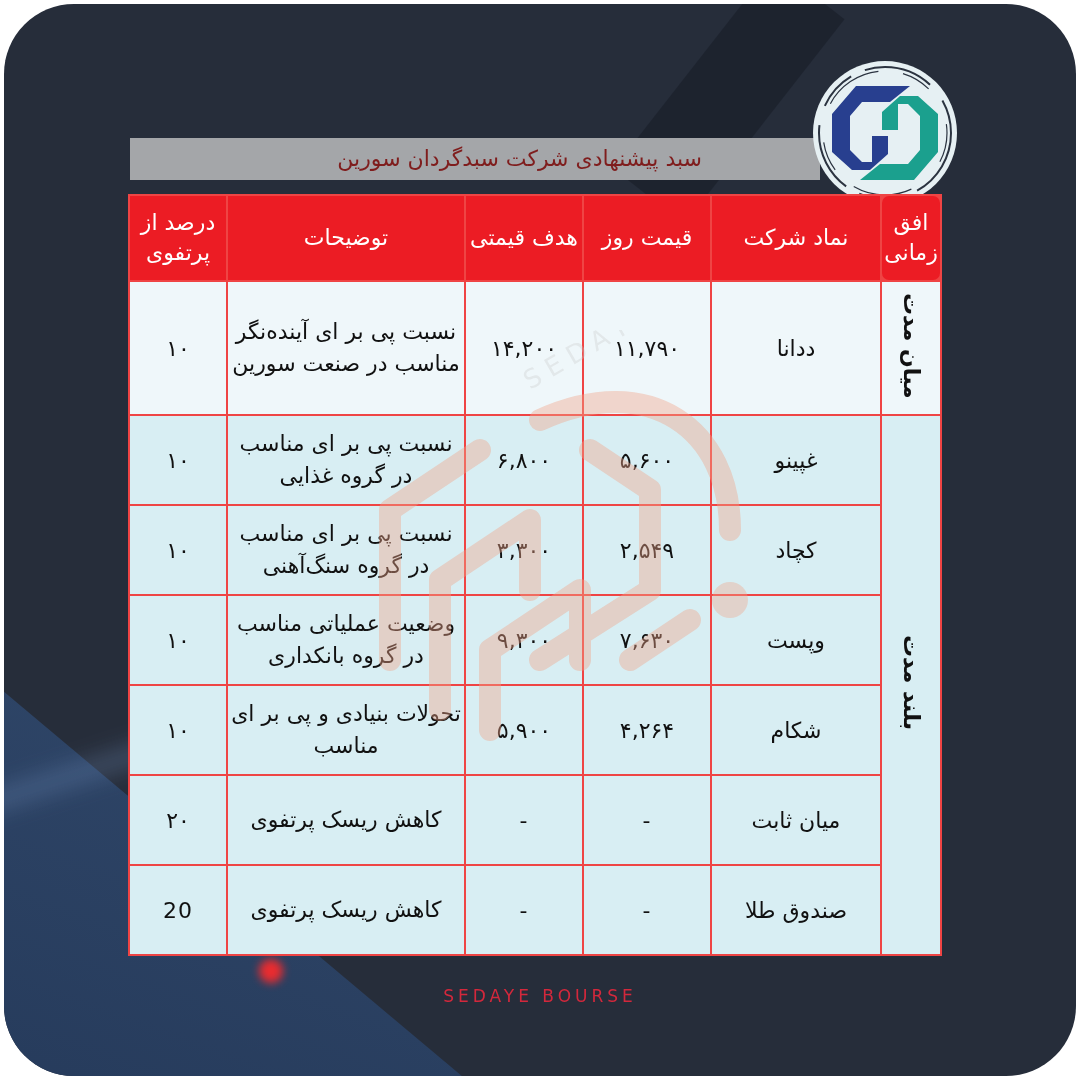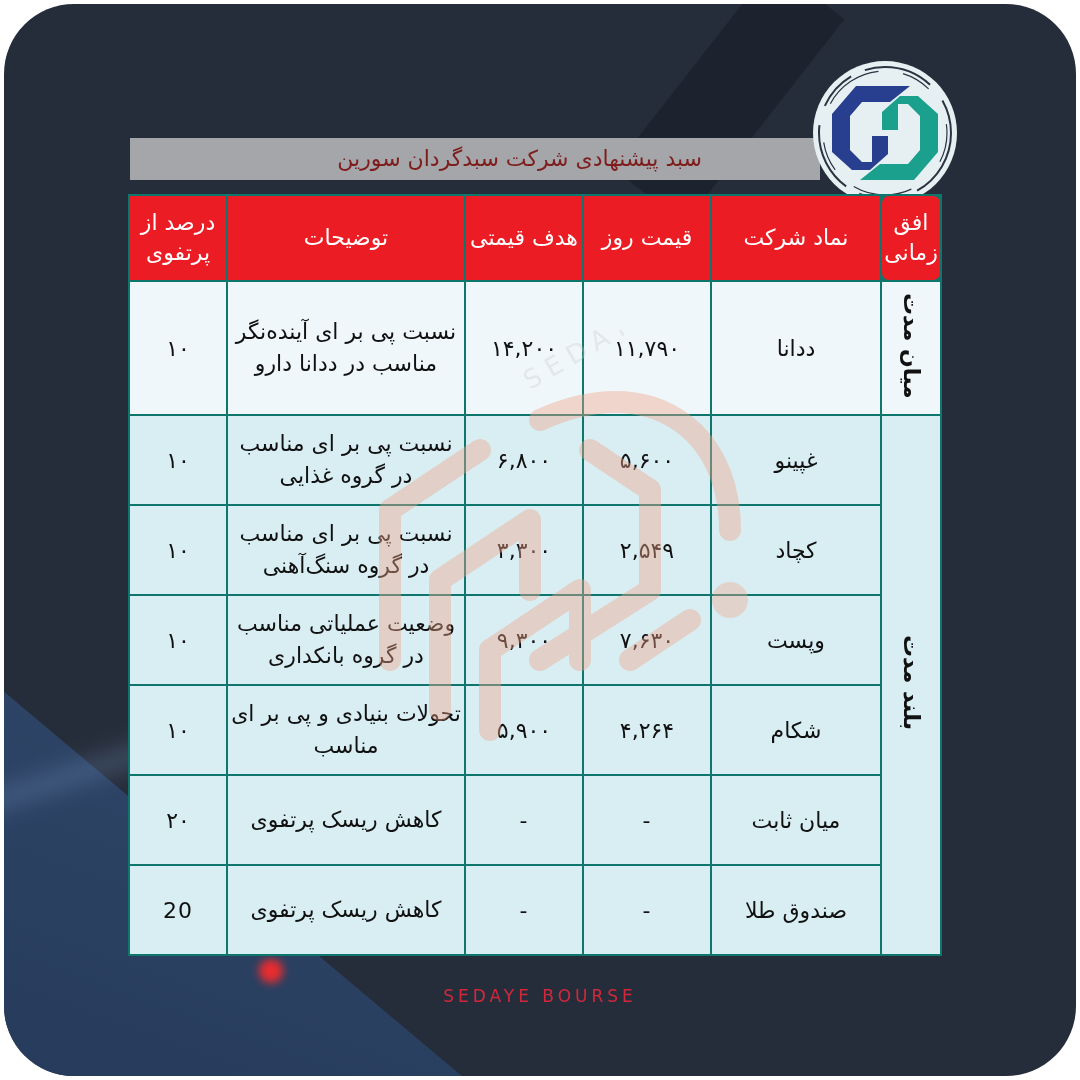--- a/index.html
+++ b/index.html
@@ -10,21 +10,21 @@
     transform:rotate(40deg); transform-origin:0 0; }
   .card .shine { position:absolute; left:-60px; top:720px; width:500px; height:24px; background:rgba(120,150,200,0.25); filter:blur(10px); transform:rotate(-18deg); }
   .card .redglow { position:absolute; left:255px; top:955px; width:24px; height:24px; border-radius:50%; background:#ff2a2a; filter:blur(4px); opacity:.9; }
   .card .topstripe { position:absolute; left:680px; top:-40px; width:90px; height:260px; background:rgba(20,25,33,0.45); transform:rotate(38deg); }
 
   .title-bar { position:absolute; left:130px; top:138px; width:690px; height:42px; background:#a4a6a9; color:#7f1d1d;
     font-size:22px; direction:rtl; text-align:right; box-sizing:border-box; padding-right:118px; line-height:42px; }
 
   .logo { position:absolute; left:810px; top:58px; width:150px; height:150px; }
 
-  table.grid { position:absolute; left:128px; top:194px; border-collapse:separate; border-spacing:2px; background:#0f766e; direction:ltr; }
+  table.grid { position:absolute; left:128px; top:194px; border-collapse:separate; border-spacing:2px; background:#ef4444; direction:ltr; }
   table.grid td, table.grid th { padding:0; text-align:center; vertical-align:middle; color:#111; font-size:22px; direction:rtl; }
   table.grid th { background:#ec1c24; color:#ffffff; font-weight:normal; font-size:22px; line-height:30px; height:84px; }
   .c-pct { width:96px; } .c-desc { width:236px; } .c-target { width:116px; } .c-price { width:126px; } .c-sym { width:168px; } .c-hor { width:58px;border-radius:7px; }
   tr.r-first td { background:#eff7fa; height:132px; }
   tr.r td { background:#d8eef3; height:88px; }
   td.desc { line-height:32px; font-size:22px; }
   td.num { font-size:22px; letter-spacing:1px; }
   td.hor { background:#d8eef3; }
   td.hor.mid { background:#eff7fa; }
   .vert { writing-mode:vertical-rl; font-weight:bold; font-size:22px; display:inline-block; }
@@ -60,21 +60,21 @@
       <th class="c-desc">توضیحات</th>
       <th class="c-target">هدف قیمتی</th>
       <th class="c-price">قیمت روز</th>
       <th class="c-sym">نماد شرکت</th>
       <th class="c-hor">افق زمانی</th>
     </tr>
   </thead>
   <tbody>
     <tr class="r-first">
       <td class="num">۱۰</td>
-      <td class="desc">نسبت پی بر ای آینده‌نگر مناسب در ددانا دارو</td>
+      <td class="desc">نسبت پی بر ای آینده‌نگر مناسب در صنعت سورین</td>
       <td class="num">۱۴,۲۰۰</td>
       <td class="num">۱۱,۷۹۰</td>
       <td>ددانا</td>
       <td class="hor mid"><span class="vert">میان مدت</span></td>
     </tr>
     <tr class="r">
       <td class="num">۱۰</td>
       <td class="desc">نسبت پی بر ای مناسب در گروه غذایی</td>
       <td class="num">۶,۸۰۰</td>
       <td class="num">۵,۶۰۰</td>

